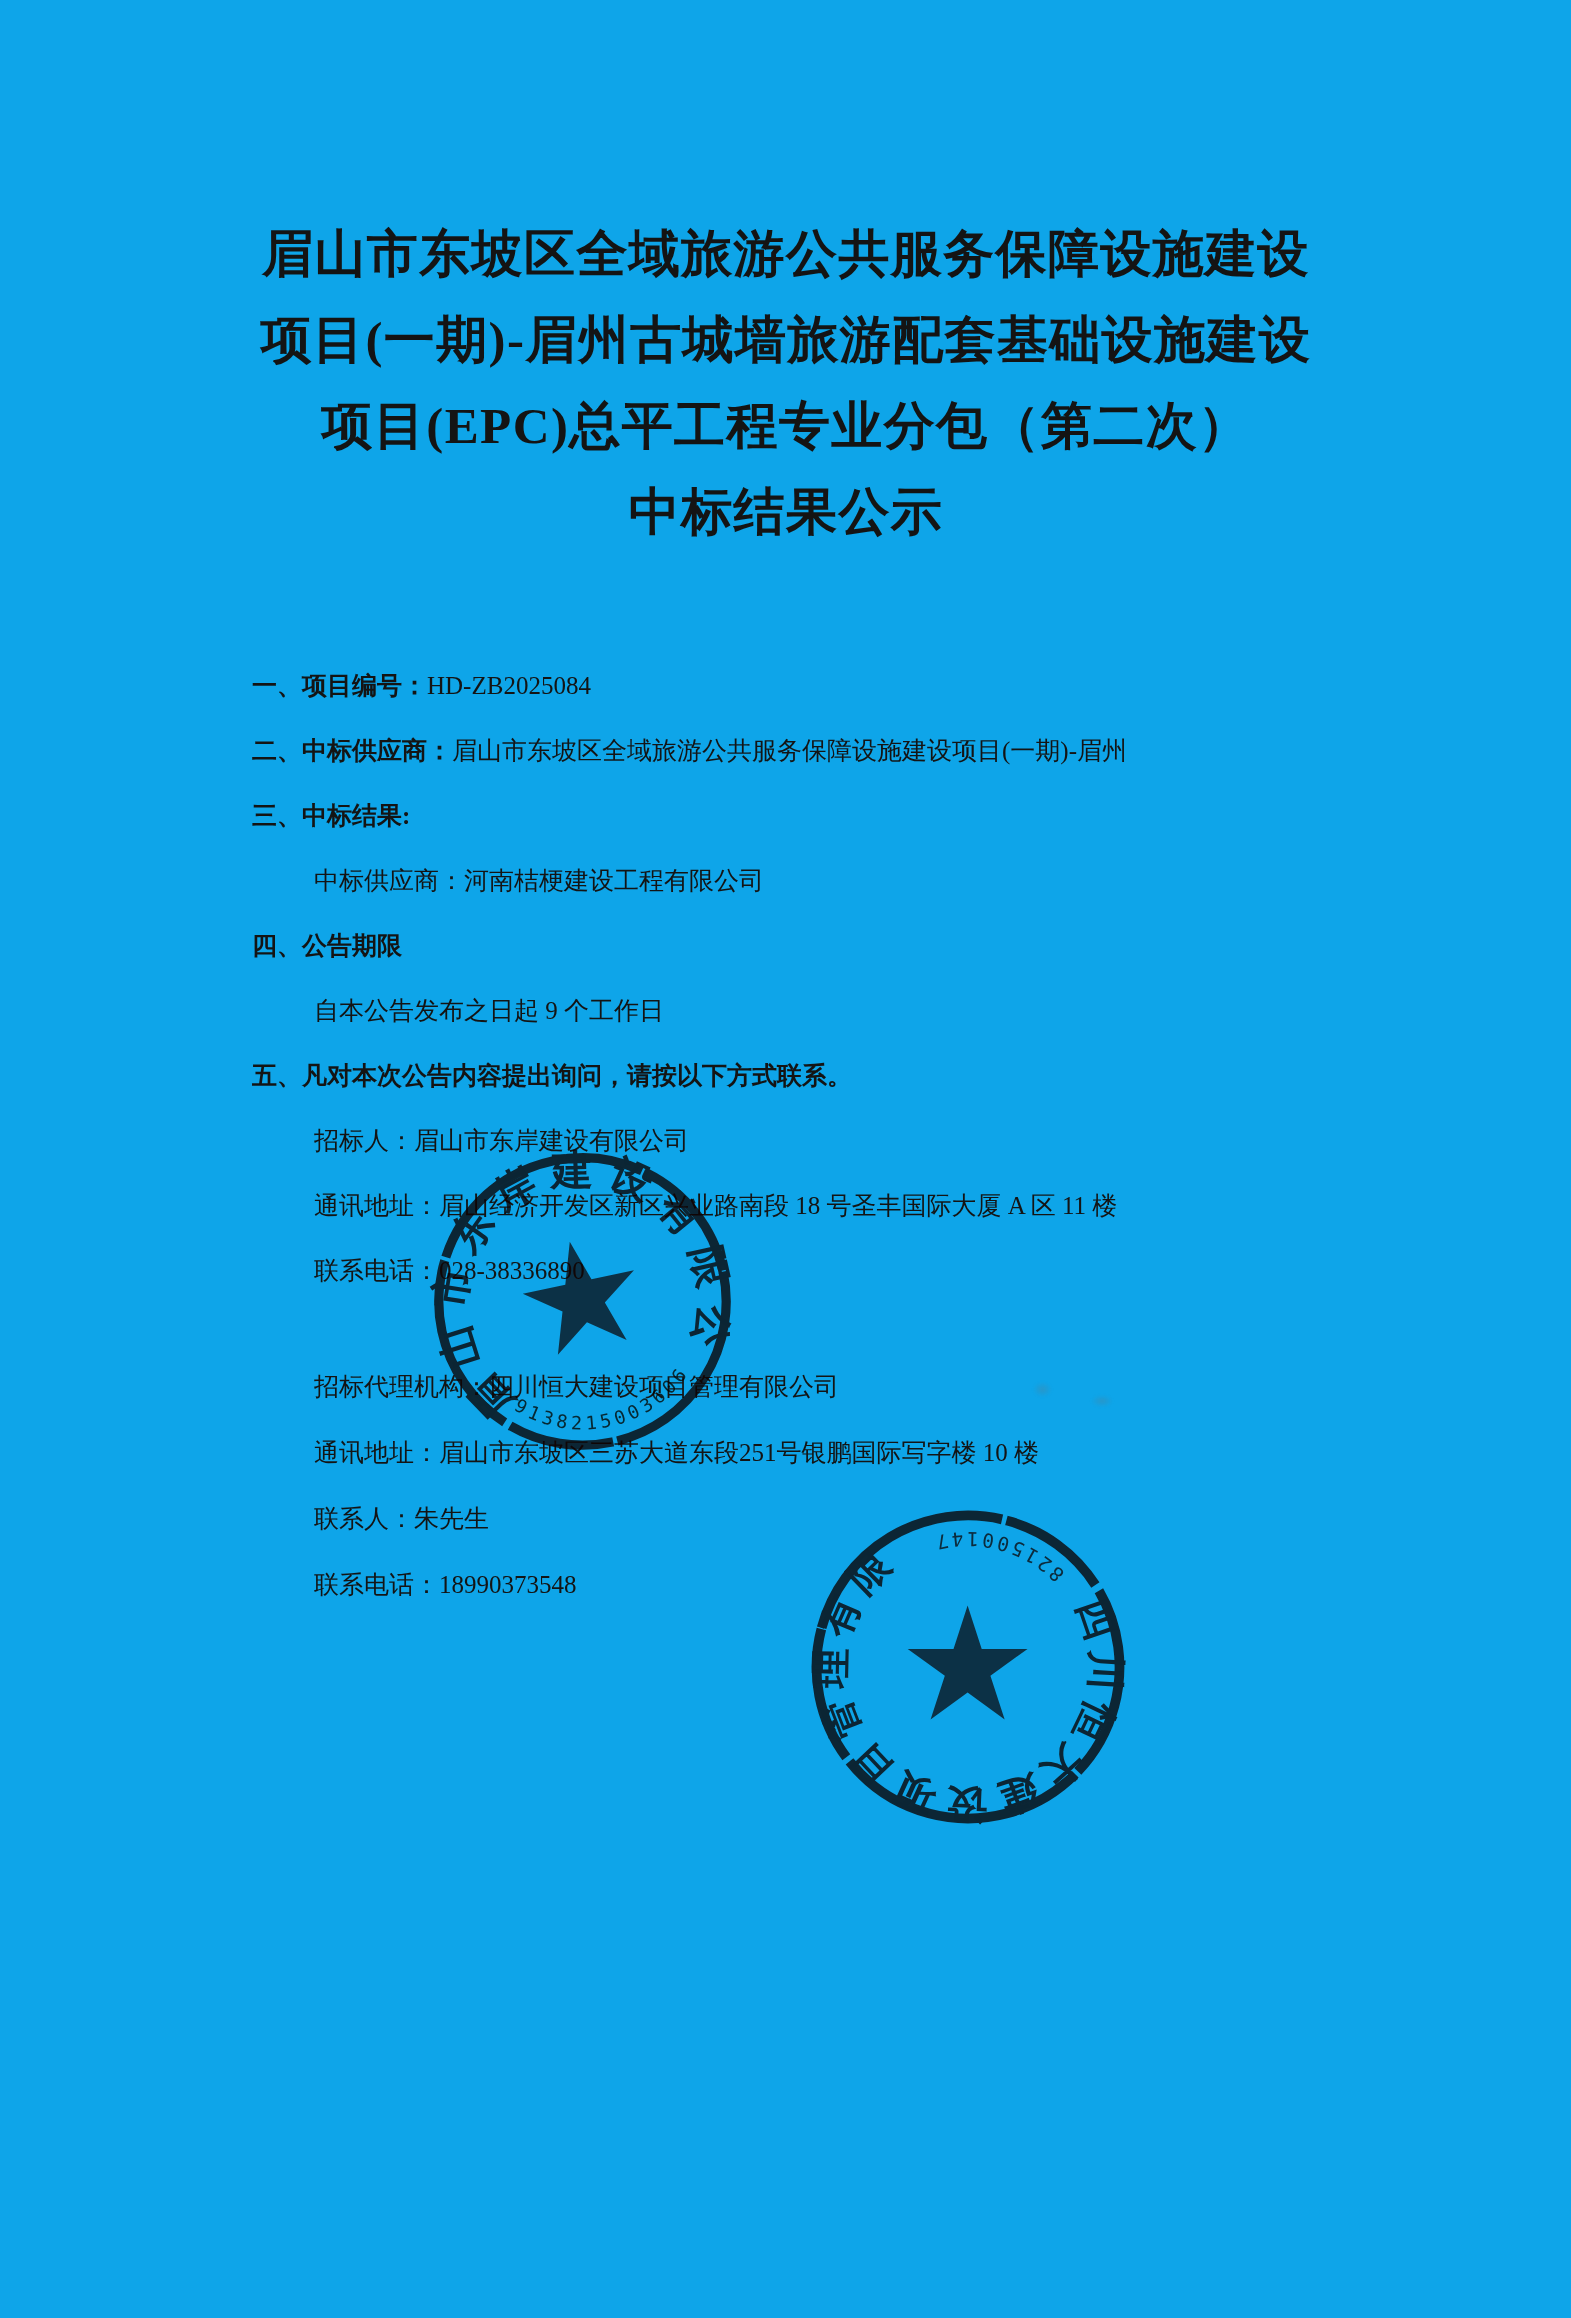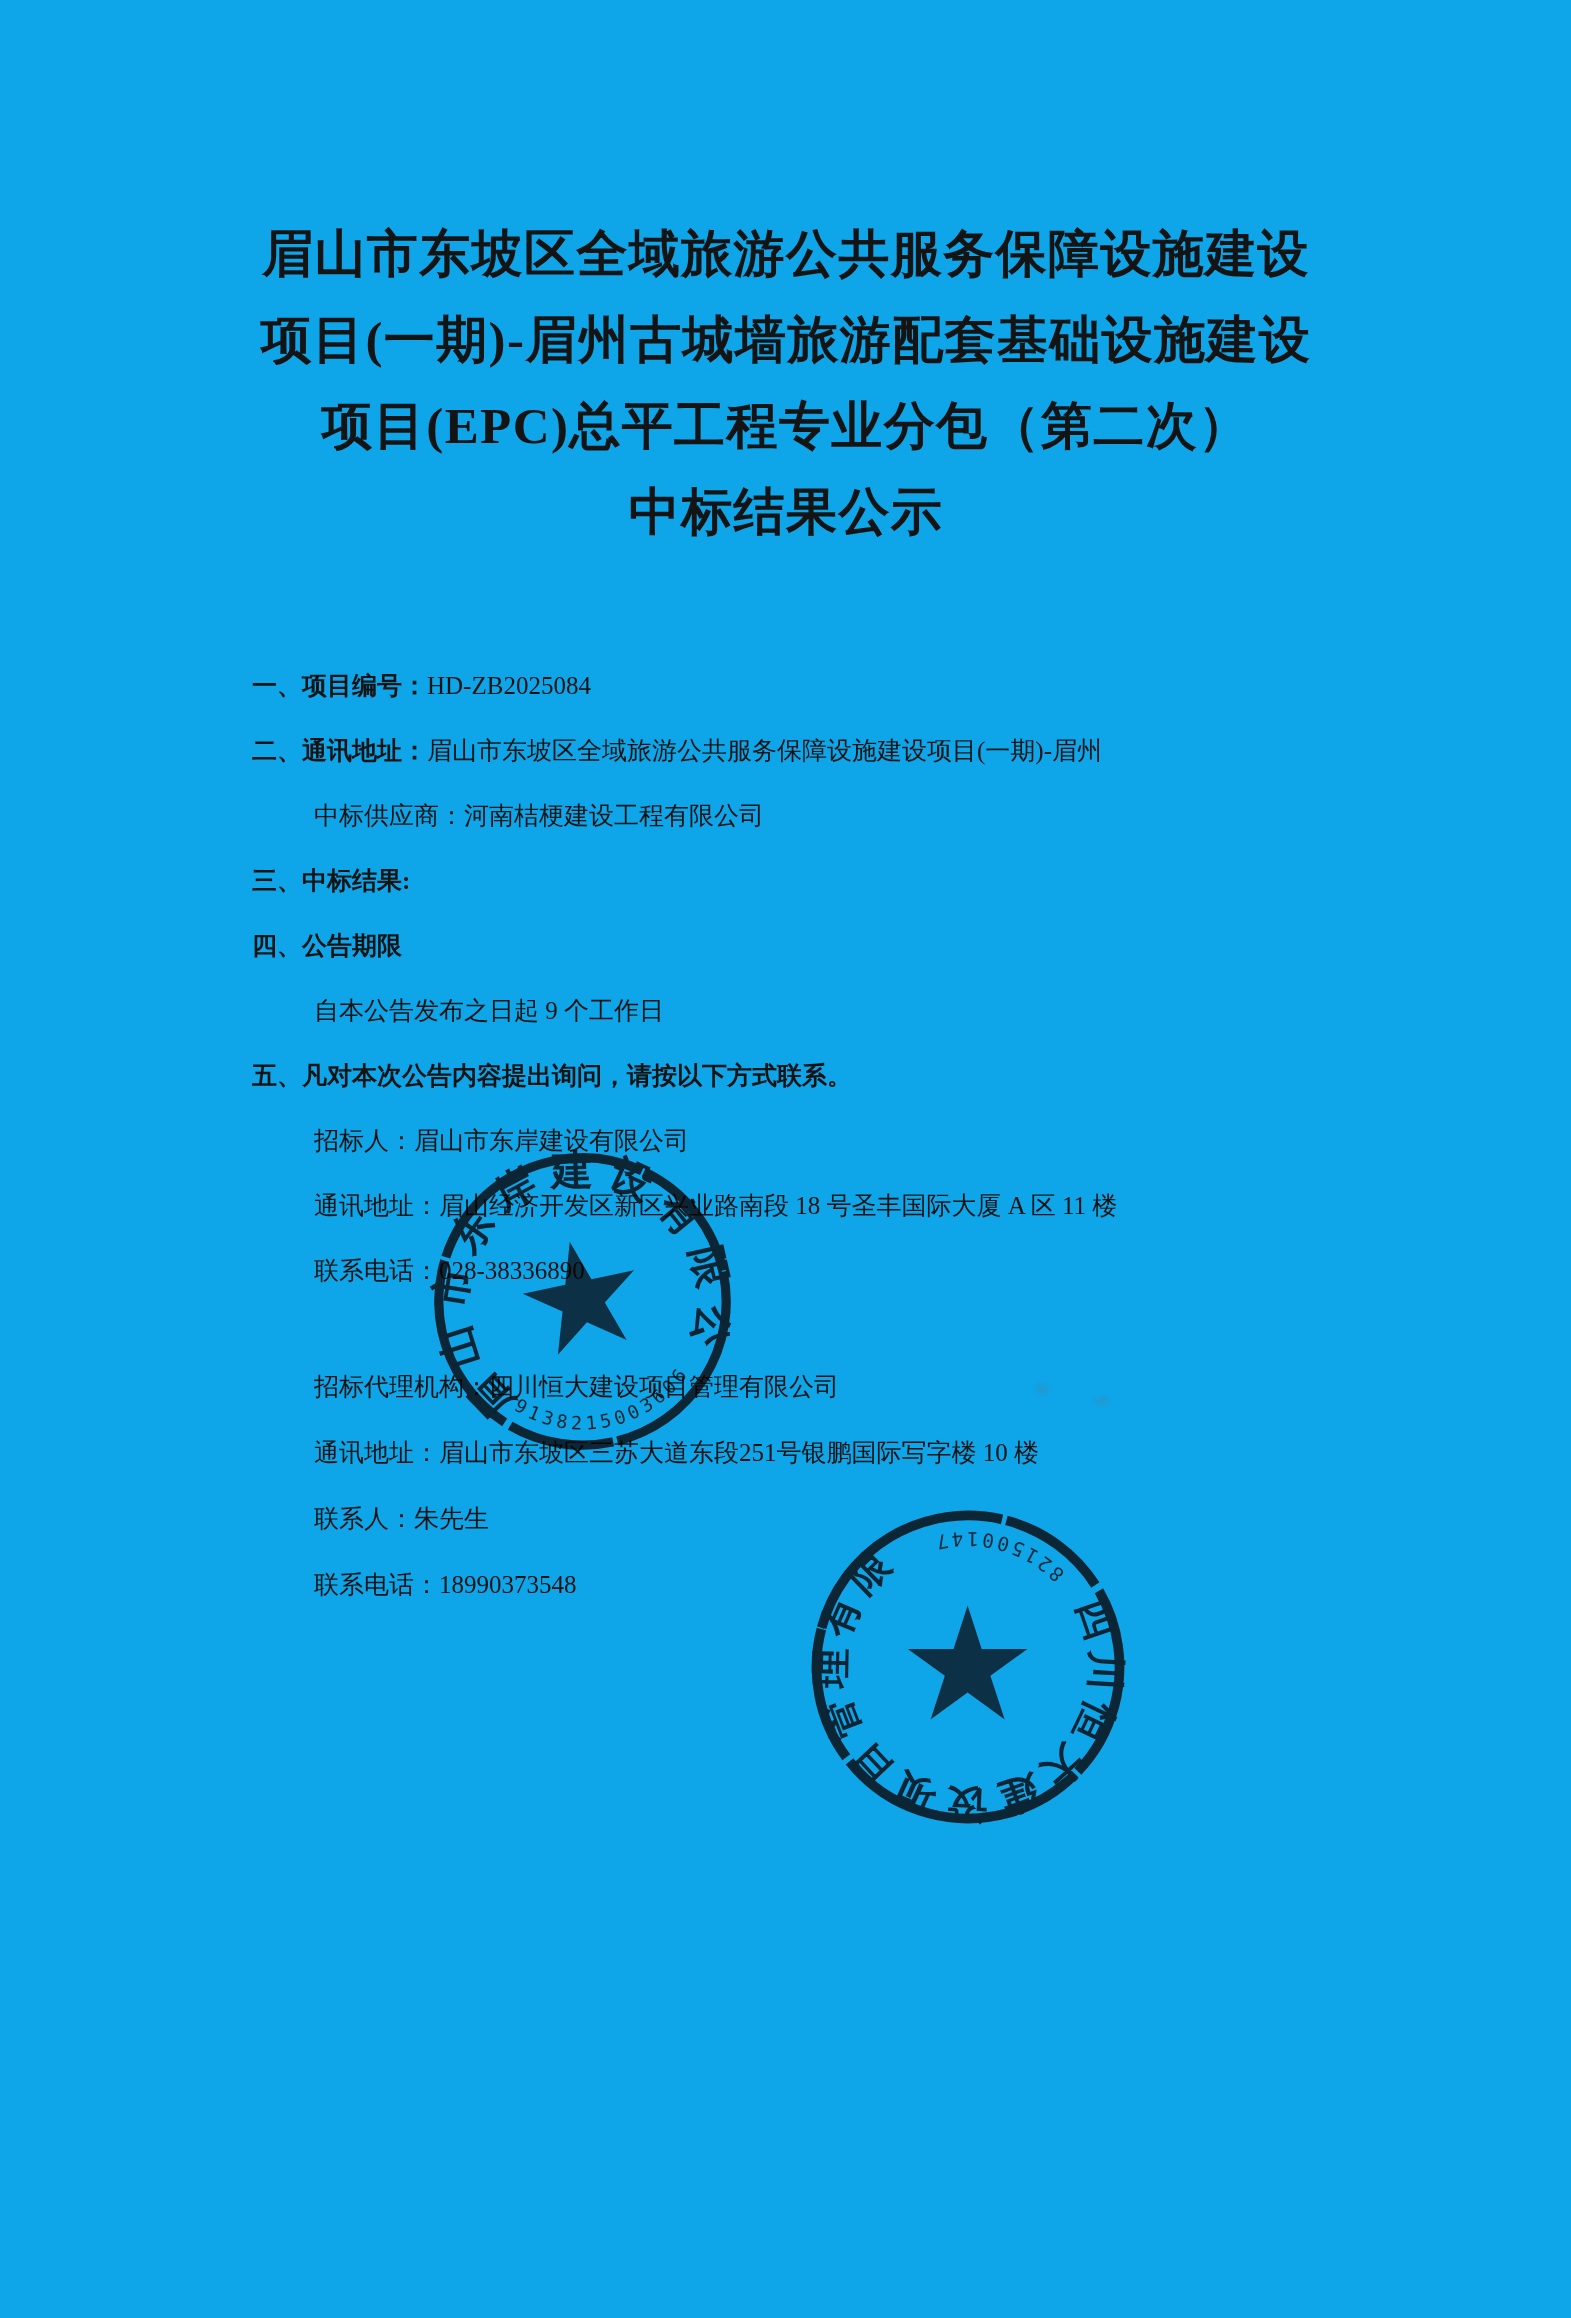--- a/index.html
+++ b/index.html
@@ -61,23 +61,23 @@
 
   <div class="title">
     <div>眉山市东坡区全域旅游公共服务保障设施建设</div>
     <div>项目(一期)-眉州古城墙旅游配套基础设施建设</div>
     <div>项目(EPC)总平工程专业分包（第二次）</div>
     <div>中标结果公示</div>
   </div>
 
   <div class="body-block">
     <div class="line"><span class="lbl">一、项目编号：</span><span class="txt">HD-ZB2025084</span></div>
-    <div class="line"><span class="lbl">二、通讯地址：</span><span class="txt">眉山市东坡区全域旅游公共服务保障设施建设项目(一期)-眉州</span></div>
+    <div class="line"><span class="lbl">二、中标供应商：</span><span class="txt">眉山市东坡区全域旅游公共服务保障设施建设项目(一期)-眉州</span></div>
+    <div class="line"><span class="lbl">三、中标结果:</span></div>
     <div class="line indent"><span class="txt">中标供应商：河南桔梗建设工程有限公司</span></div>
-    <div class="line"><span class="lbl">三、中标结果:</span></div>
     <div class="line"><span class="lbl">四、公告期限</span></div>
     <div class="line indent"><span class="txt">自本公告发布之日起 9 个工作日</span></div>
     <div class="line"><span class="lbl">五、凡对本次公告内容提出询问，请按以下方式联系。</span></div>
     <div class="line indent"><span class="txt">招标人：眉山市东岸建设有限公司</span></div>
     <div class="line indent"><span class="txt">通讯地址：眉山经济开发区新区兴业路南段 18 号圣丰国际大厦 A 区 11 楼</span></div>
     <div class="line indent"><span class="txt">联系电话：028-38336890</span></div>
 
     <div class="gap"></div>
 
     <div class="block2">

